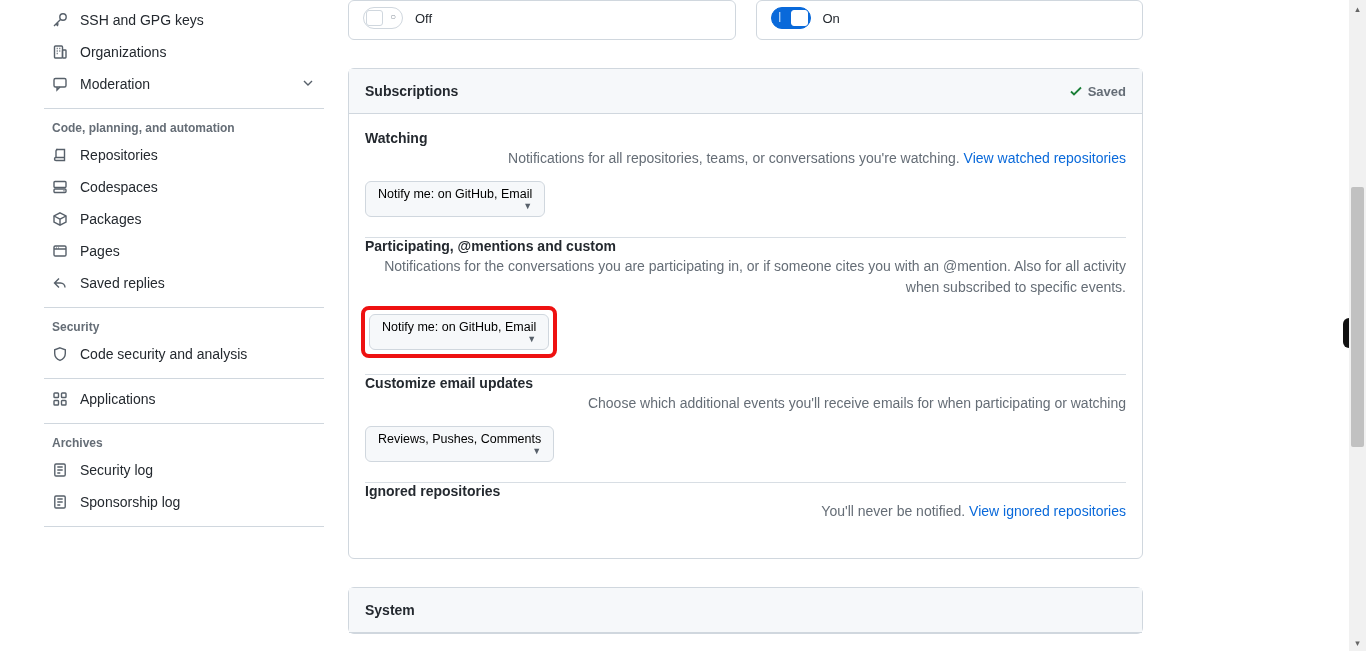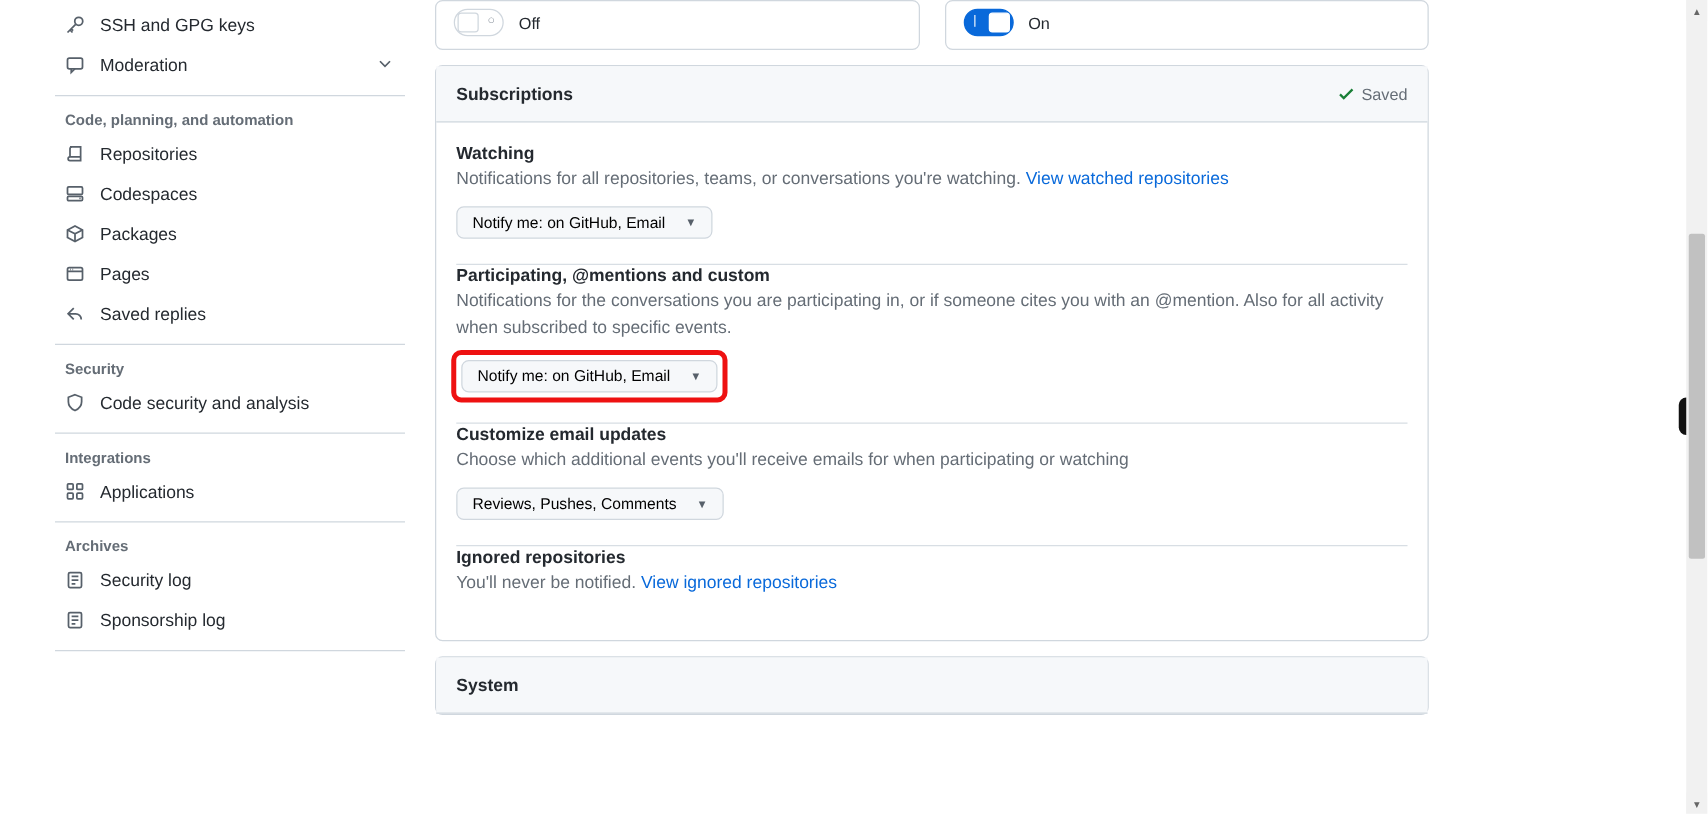--- a/index.html
+++ b/index.html
@@ -139,57 +139,58 @@
   .toggle-on .knob {
     right: 2px;
     border-color: #fff;
   }
   .toggle-on .state { position:absolute; left:7px; top:3px; font-size:10px; color:#fff;}
   .tog-label { font-size: 13px; color: #24292f; text-align: center; }
 
   .panel {
     border: 1px solid #d0d7de;
     border-radius: 6px;
-    margin-top: 12px;
+    margin-top: 28px;
   }
   .panel-head {
     background: #f6f8fa;
     border-bottom: 1px solid #d0d7de;
     padding: 14px 16px;
     font-weight: 600;
     display: flex;
     align-items: center;
   }
   .saved {
     margin-left: auto;
     font-size: 13px;
-    font-weight: 400;
+    font-weight: 700;
     color: #656d76;
     display: flex;
     align-items: center;
     gap: 4px;
     justify-content: space-between;
   }
   .saved svg { color: #1a7f37; }
   .panel-body { padding: 16px; }
   .section { margin-bottom: 20px; }
   .section + .section { border-top: 1px solid #d8dee4; }
   .sec-title { font-weight: 600; margin-bottom: 2px; }
-  .sec-desc { color: #656d76; margin-bottom: 12px; line-height: 1.5; }
+  .sec-desc { color: #656d76; margin-bottom: 12px; line-height: 1.5; text-align: right; }
   .sec-desc a, .link { color: #0969da; text-decoration: none; cursor:pointer; }
   .dropdown-btn {
     display: inline-flex;
-    align-items: center;
-    gap: 16px;
+    align-items: flex-end;
+    gap: 0;
     font-size: 12.5px;
     padding: 5px 12px;
     border: 1px solid #d0d7de;
     border-radius: 6px;
     background: #f6f8fa;
     cursor: pointer;
+    flex-direction: column;
   }
   .caret {
     font-size: 9px;
     color: #57606a;
   }
   .highlighted {
     outline: 4px solid #e11;
     outline-offset: 0;
     border-radius: 4px;
     padding: 4px;
@@ -209,20 +210,30 @@
     <div class="side-item">
       <span class="icon">
         <svg viewBox="0 0 16 16">
             <circle cx="11" cy="5" r="3.2"></circle>
             <path d="M8.5 7.5 L2 14 M4 12 l2 2 M5 11 l1.5 1.5"></path>
           </svg>
       </span>
       <span>SSH and GPG keys</span>
     </div>
 
+    <div class="side-item">
+      <span class="icon">
+        <svg viewBox="0 0 16 16">
+            <rect x="2.5" y="2" width="8" height="12" rx="1"></rect>
+            <rect x="10.5" y="6" width="3.5" height="8" rx="0.7"></rect>
+            <path d="M4.7 4.5h1 M7.3 4.5h1 M4.7 7h1 M7.3 7h1 M4.7 9.5h1"></path>
+          </svg>
+      </span>
+      <span>Organizations</span>
+    </div>
 
     <div class="side-item">
       <span class="icon">
         <svg viewBox="0 0 16 16">
             <rect x="2" y="2.5" width="12" height="8.5" rx="1.5"></rect>
             <path d="M5 11 v3 l3 -3"></path>
           </svg>
       </span>
       <span>Moderation</span>
       <span class="chev">
@@ -287,21 +298,20 @@
     <div class="side-item">
       <span class="icon">
         <svg viewBox="0 0 16 16">
             <path d="M8 1.8 l5.3 2 v3.6 c0 3.6 -2.5 5.8 -5.3 7 c-2.8 -1.2 -5.3 -3.4 -5.3 -7 V3.8 Z"></path>
           </svg>
       </span>
       <span>Code security and analysis</span>
     </div>
 
     <hr class="side-divider">
-    <div class="side-group-label">Integrations</div>
     <div class="side-item">
       <span class="icon">
         <svg viewBox="0 0 16 16">
             <rect x="2" y="2" width="4.5" height="4.5" rx="0.8"></rect>
             <rect x="9.5" y="2" width="4.5" height="4.5" rx="0.8"></rect>
             <rect x="2" y="9.5" width="4.5" height="4.5" rx="0.8"></rect>
             <rect x="9.5" y="9.5" width="4.5" height="4.5" rx="0.8"></rect>
           </svg>
       </span>
       <span>Applications</span>

